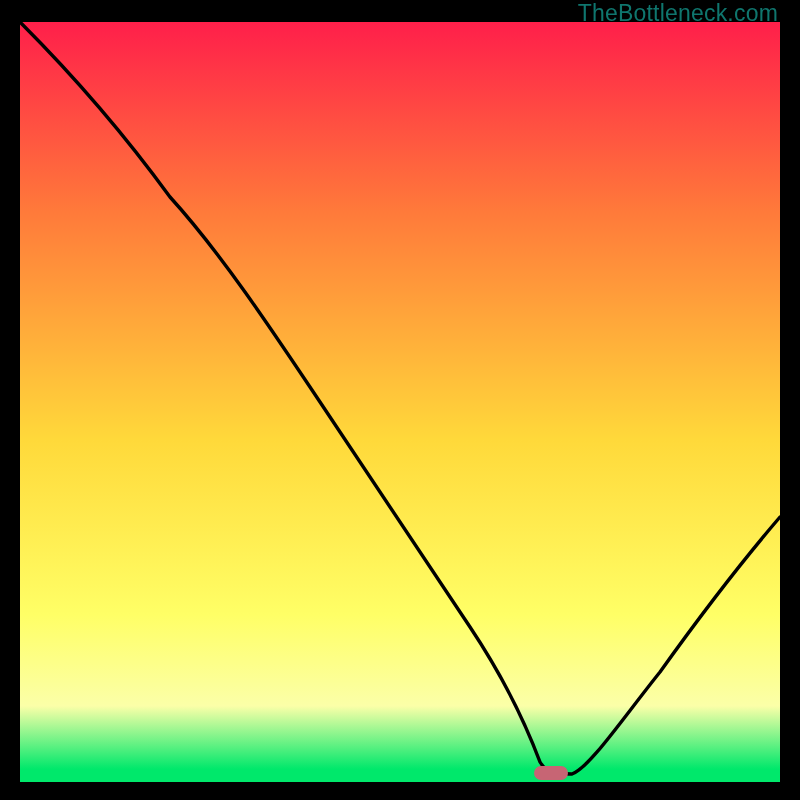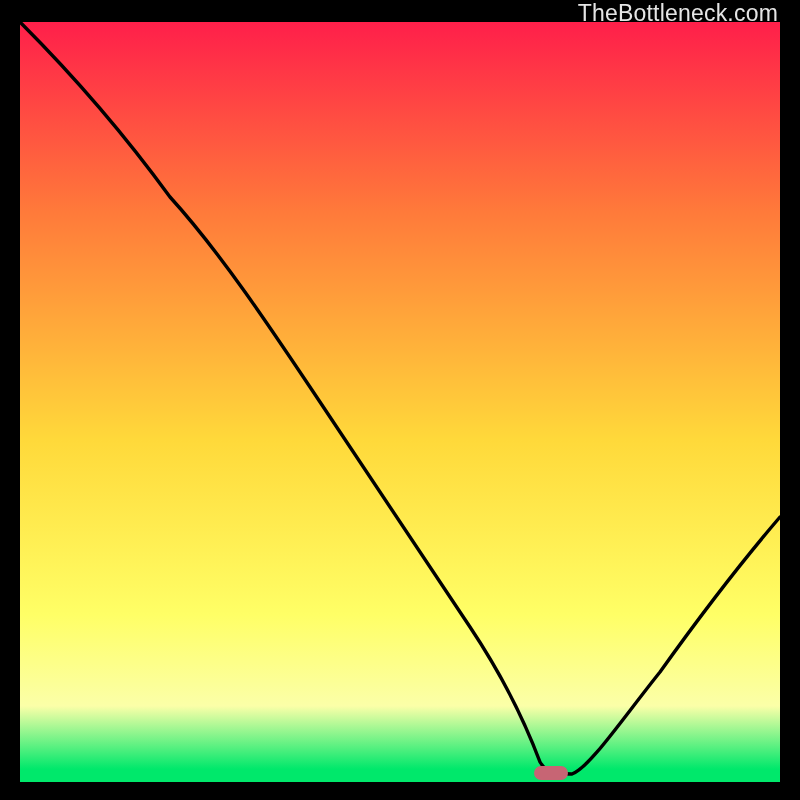--- a/index.html
+++ b/index.html
@@ -23,21 +23,21 @@
     position: absolute;
     left: 0;
     top: 0;
     width: 760px;
     height: 760px;
   }
   .watermark {
     position: absolute;
     top: 0px;
     right: 22px;
-    color: #e5e5e5;
+    color: #0f766e;
     font-size: 23px;
     font-weight: 500;
     letter-spacing: 0.2px;
   }
   .marker {
     position: absolute;
     width: 34px;
     height: 14px;
     border-radius: 7px;
     background: #c76574;

